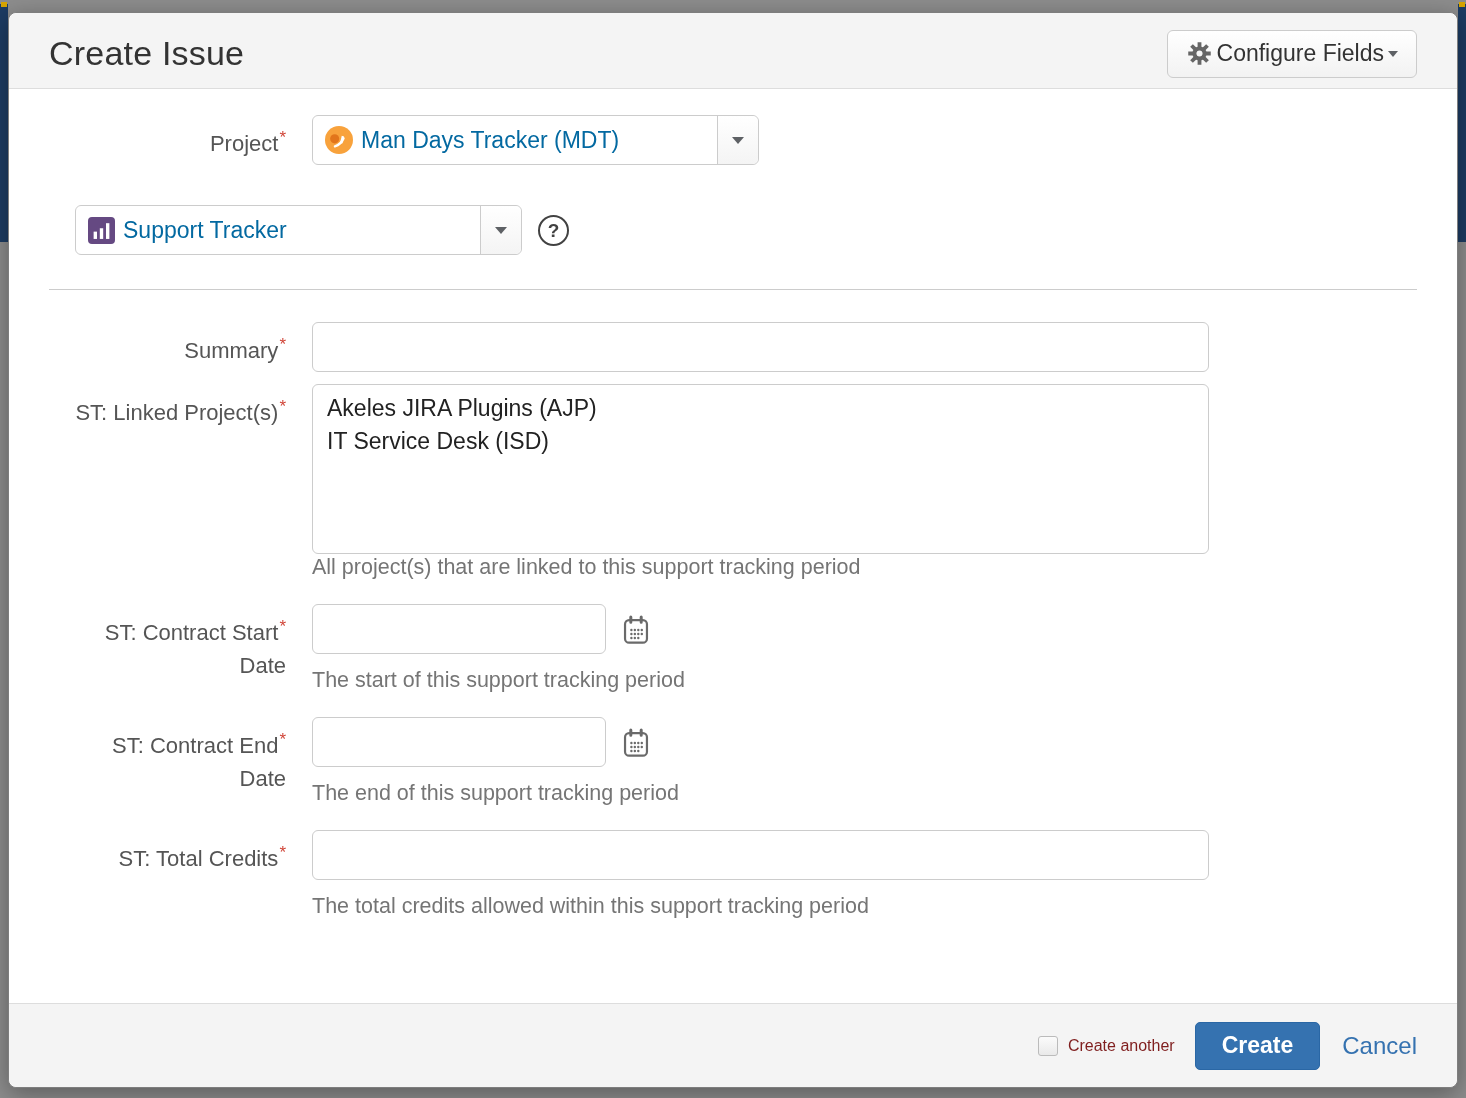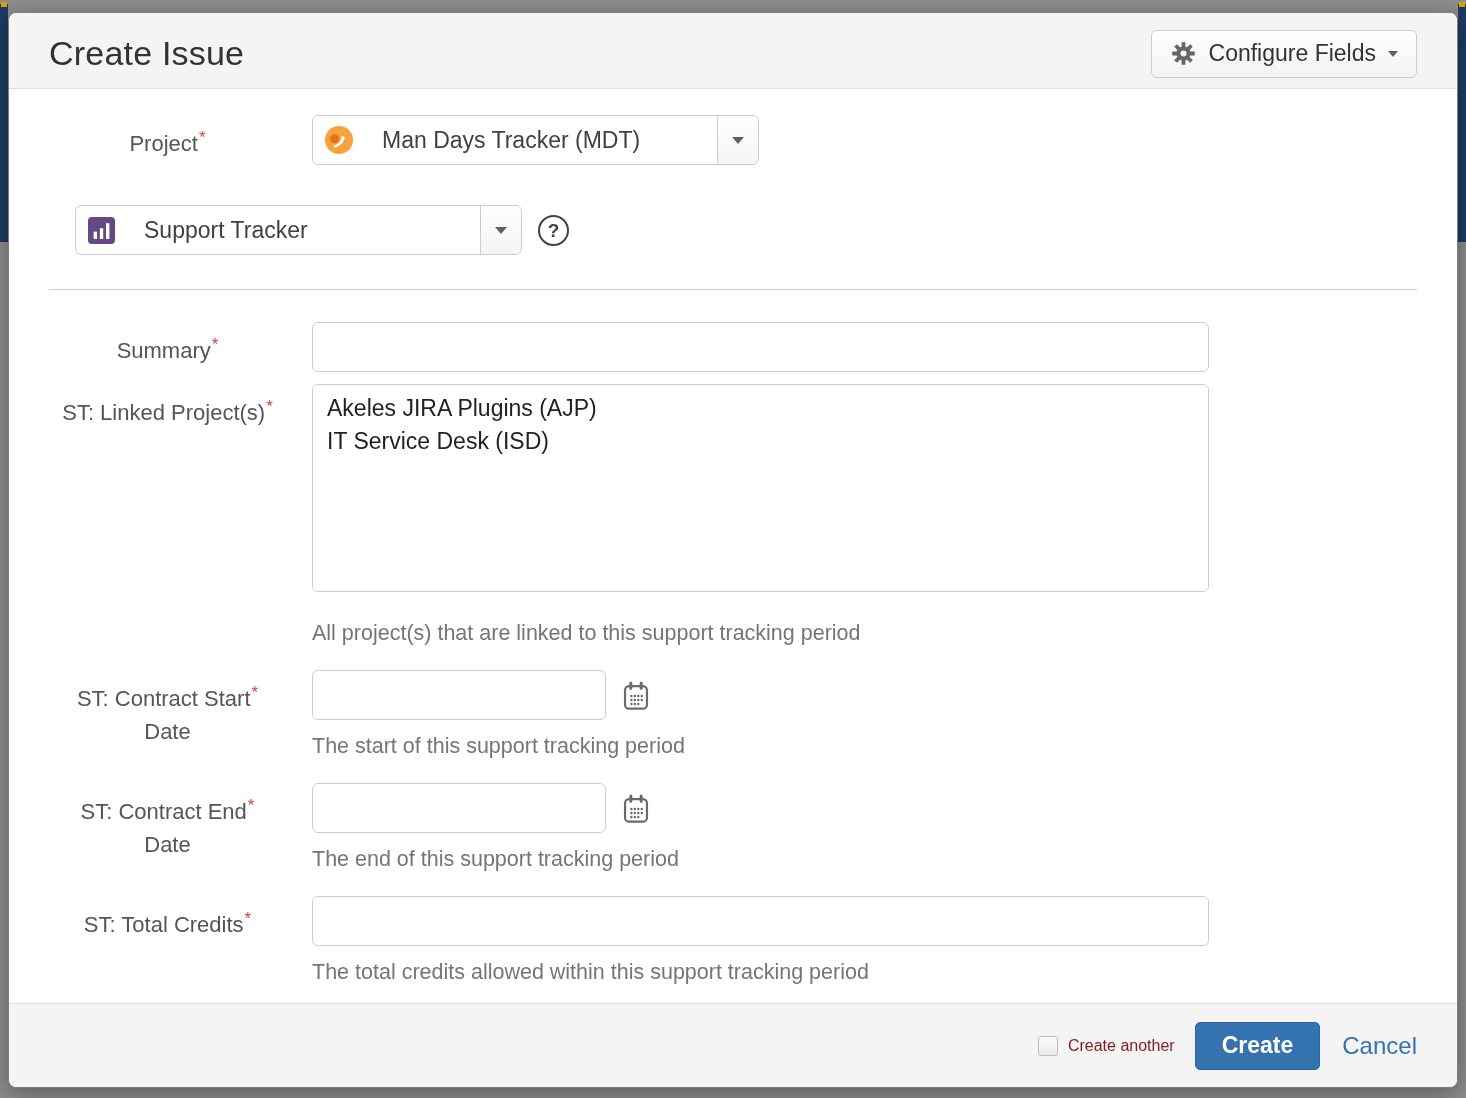--- a/index.html
+++ b/index.html
@@ -33,59 +33,59 @@
   .dlg-header {
     height: 76px; flex: 0 0 76px;
     background: #f4f4f4;
     border-bottom: 1px solid #ddd;
     display: flex; align-items: center; justify-content: space-between;
     padding: 6px 40px 0 40px;
     border-radius: 8px 8px 0 0;
   }
   .dlg-title { font-size: 34px; color: #333; font-weight: 400; letter-spacing: .2px; }
   .btn-configure {
-    display: inline-flex; align-items: center; gap: 12px;
+    display: inline-flex; align-items: center; gap: 4px;
     height: 48px; padding: 0 18px;
     background: linear-gradient(#ffffff, #f2f2f2);
     border: 1px solid #ccc; border-radius: 6px;
     font-size: 23px; color: #333; cursor: pointer;
     font-family: inherit;
   }
   .caret {
     width: 0; height: 0; display: inline-block;
     border-left: 6px solid transparent; border-right: 6px solid transparent;
     border-top: 7px solid #5e6165;
   }
 
   
   .dlg-body { flex: 1 1 auto; background: #fff; padding: 26px 40px 0 40px; overflow: hidden; }
 
   .row { display: flex; align-items: flex-start; }
   .lbl-col {
-    flex: 0 0 237px; width: 237px; text-align: center;
+    flex: 0 0 237px; width: 237px; text-align: right;
     padding-top: 12px; font-size: 22px; color: #555; line-height: 33px;
   }
   .ctl-col { margin-left: 26px; flex: 1 1 auto; }
   .req { color: #d04437; font-size: 17px; vertical-align: super; line-height: 0; margin-left: 1px; }
 
   .mb40 { margin-bottom: 40px; }
   .mb24 { margin-bottom: 24px; }
   .mb22 { margin-bottom: 12px; }
 
   hr.section-divider { border: none; border-top: 1px solid #ccc; margin: 34px 0 32px 0; }
 
   
   .combo {
     display: inline-flex; width: 447px; height: 50px;
     border: 1px solid #ccc; border-radius: 6px; background: #fff;
     align-items: stretch; vertical-align: top;
   }
   .combo-value {
-    flex: 1 1 auto; display: flex; align-items: center; gap: 29px;
-    padding: 0 12px; font-size: 23px; color: #404040; cursor: default;
+    flex: 1 1 auto; display: flex; align-items: center; gap: 8px;
+    padding: 0 12px; font-size: 23px; color: #0369a1; cursor: default;
     overflow: hidden; white-space: nowrap;
   }
   .combo-drop {
     flex: 0 0 41px; border-left: 1px solid #ccc;
     background: linear-gradient(#ffffff, #f4f4f4);
     display: flex; align-items: center; justify-content: center;
     border-radius: 0 6px 6px 0; cursor: pointer;
   }
   .help-circle {
     display: inline-flex; align-items: center; justify-content: center;
@@ -104,28 +104,28 @@
   }
   .txt.date { width: 294px; }
 
   .cal-btn {
     display: inline-block; vertical-align: top; margin: 11px 0 0 16px;
     background: none; border: none; cursor: pointer; padding: 0;
   }
 
   
   .multiselect {
-    width: 897px; height: 208px;
+    width: 897px; height: 170px;
     border: 1px solid #ccc; border-radius: 6px; background: #fff;
     padding: 7px 0; overflow: hidden;
   }
   .ms-option { font-size: 23px; color: #222; line-height: 33px; padding: 0 14px; cursor: pointer; }
 
   .field-desc { font-size: 21.5px; color: #757575; line-height: 26px; }
-  .desc-after-box { margin-top: 28px; }
+  .desc-after-box { }
   .desc-after-input { margin-top: 13px; }
 
   
   .dlg-footer {
     flex: 0 0 84px; height: 84px;
     background: #f4f4f4; border-top: 1px solid #ddd;
     border-radius: 0 0 8px 8px;
     display: flex; align-items: center; justify-content: flex-end;
     padding: 0 40px;
   }

